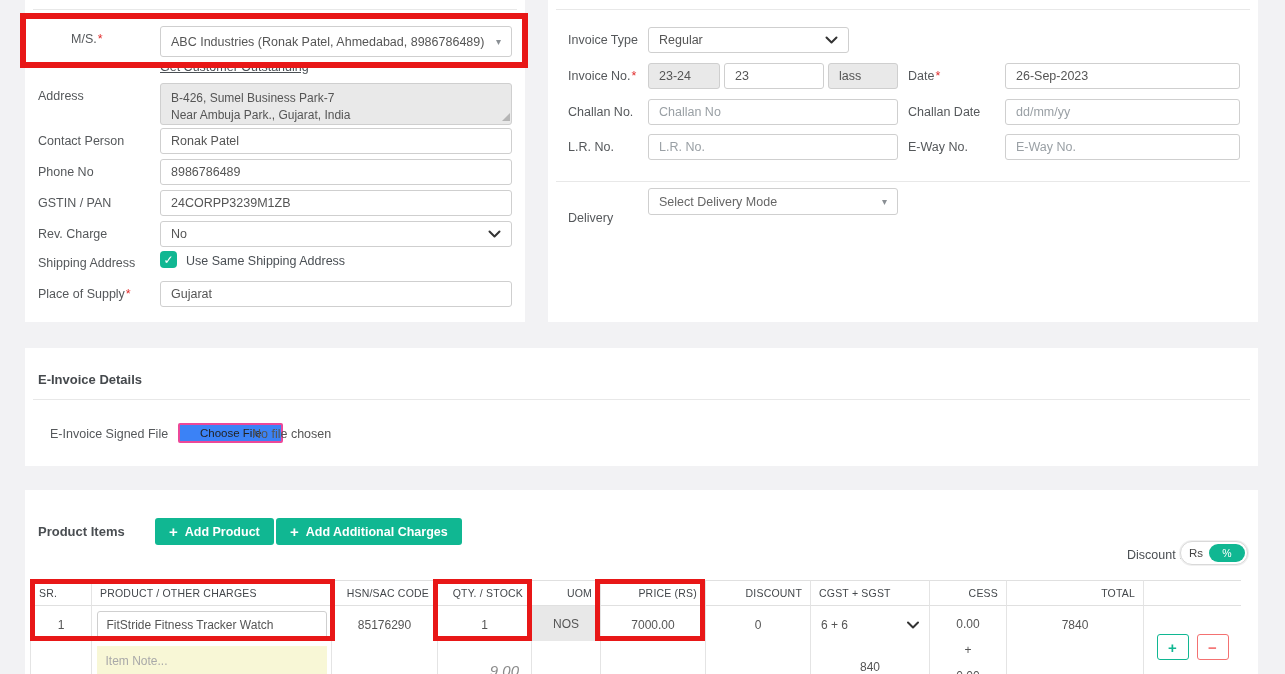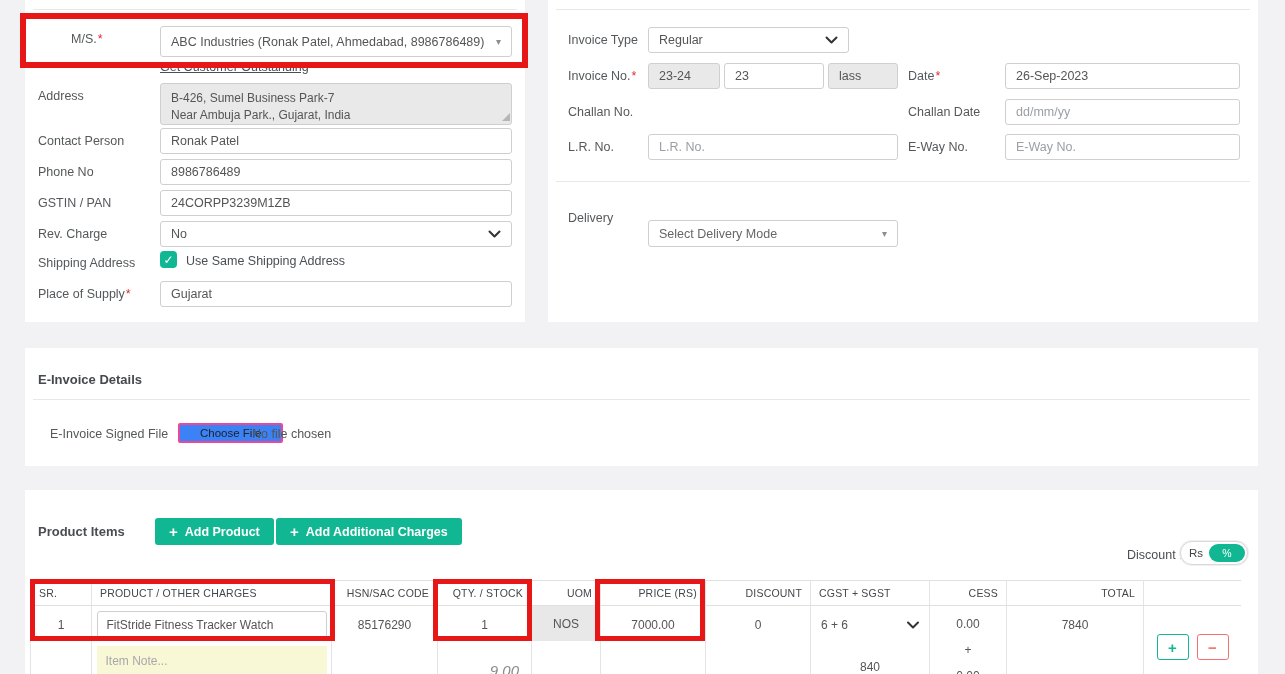--- a/index.html
+++ b/index.html
@@ -150,30 +150,31 @@
   </div>
 
   <span class="lbl" style="left:568px;top:69px;text-align:center;"><span>Invoice No.</span><span class="req">*</span></span>
   <input class="inp dis" style="left: 648px; top: 63px; width: 72px;" value="23-24">
   <input class="inp" style="left: 724px; top: 63px; width: 100px;" value="23">
   <input class="inp dis" style="left: 828px; top: 63px; width: 70px;" value="lass">
   <span class="lbl" style="left:908px;top:69px;"><span>Date</span><span class="req">*</span></span>
   <input class="inp" style="left: 1005px; top: 63px; width: 235px;" value="26-Sep-2023">
 
   <span class="lbl" style="left:568px;top:105px;">Challan No.</span>
+  <input class="inp" style="left: 648px; top: 99px; width: 250px;" placeholder="Challan No">
   <span class="lbl" style="left:908px;top:105px;">Challan Date</span>
   <input class="inp" style="left: 1005px; top: 99px; width: 235px;" placeholder="dd/mm/yy">
 
   <span class="lbl" style="left:568px;top:140px;">L.R. No.</span>
   <input class="inp" style="left: 648px; top: 134px; width: 250px;" placeholder="L.R. No.">
   <span class="lbl" style="left:908px;top:140px;">E-Way No.</span>
   <input class="inp" style="left: 1005px; top: 134px; width: 235px;" placeholder="E-Way No.">
 
   <span class="lbl" style="left:568px;top:211px;">Delivery</span>
-  <div class="fsel" style="left:648px;top:220px;width:250px;height:27px;gap:20px;">
+  <div class="fsel" style="left:648px;top:188px;width:250px;height:27px;gap:20px;">
     <span style="color:#666;">Select Delivery Mode</span>
     <span class="caret-sm">▾</span>
   </div>
 
   <section class="card" style="left:25px;top:348px;width:1233px;height:118px;">
     <div class="divider" style="left:8px;right:8px;top:51px;"></div>
   </section>
   <span class="title13" style="left:38px;top:372px;">E-Invoice Details</span>
   <span class="lbl" style="left:50px;top:427px;">E-Invoice Signed File</span>
   <button class="file-btn" style="left:178px;top:423px;">Choose File</button>

